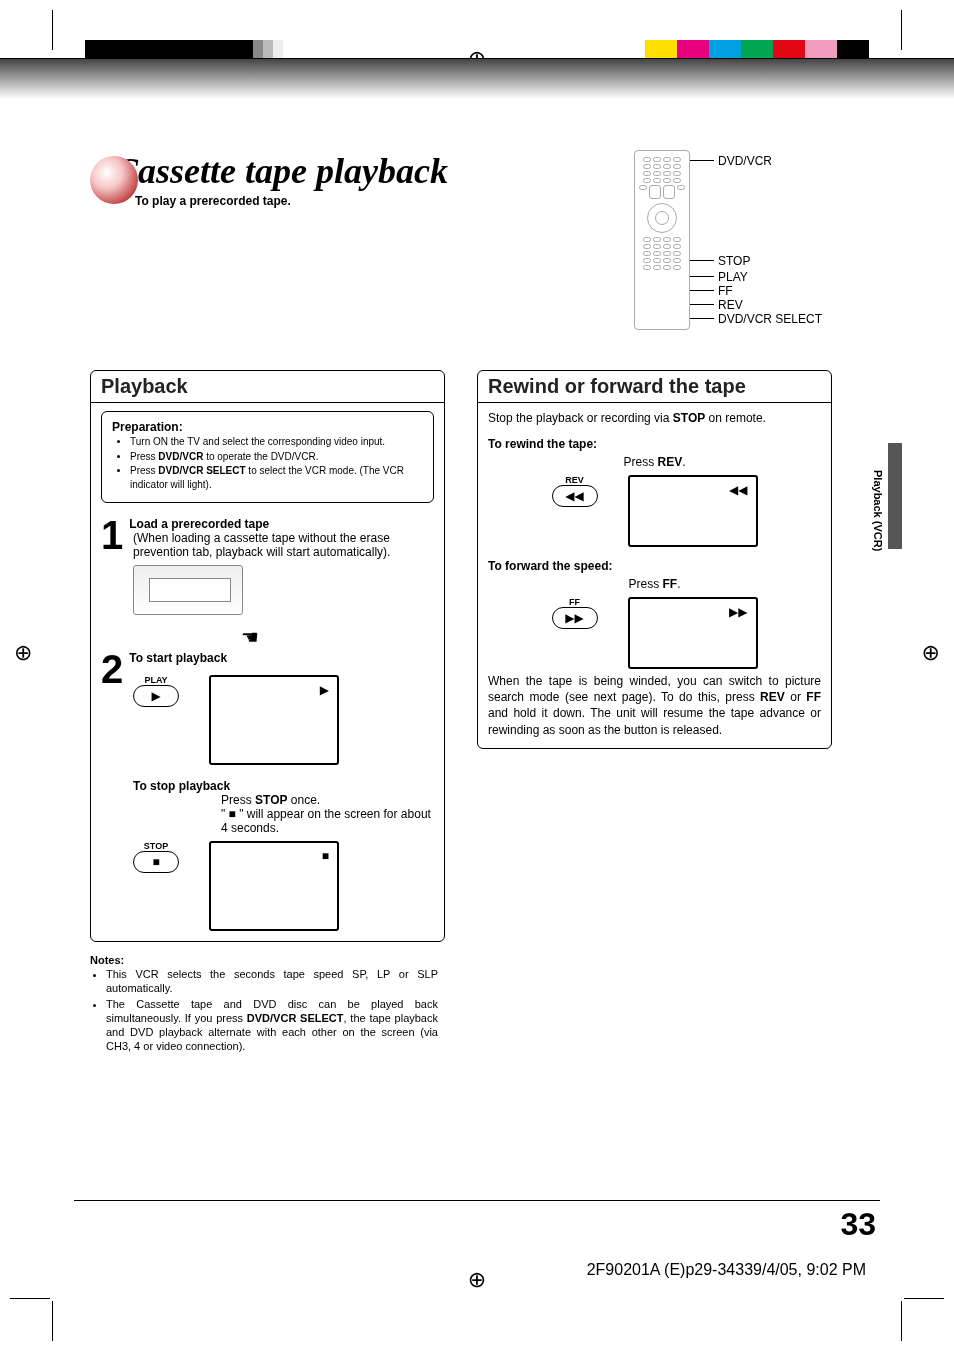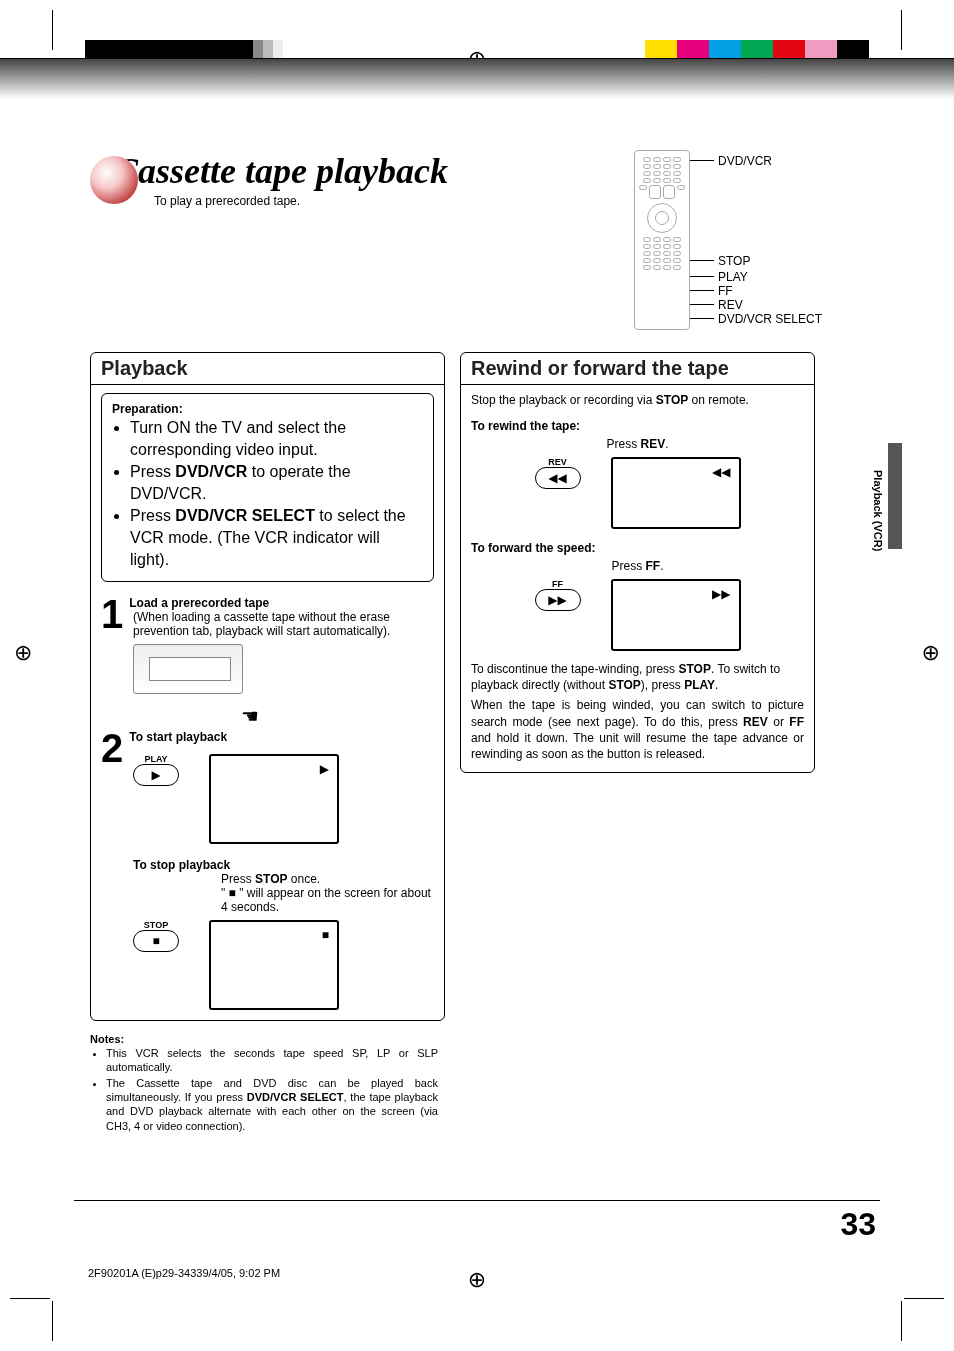--- a/index.html
+++ b/index.html
@@ -105,22 +105,23 @@
   .title-text {
     font-family: "Times New Roman", Times, serif;
     font-style: italic;
     font-size: 36px;
     font-weight: 700;
     color: #000;
     margin-left: 24px;
   }
   .subtitle {
     font-size: 12px;
-    margin-left: 64px;
+    margin-left: 45px;
     margin-top: 2px;
+    font-weight: bold;
   }
   .remote-diagram {
     position: relative;
     width: 260px;
     height: 200px;
     font-size: 12px;
   }
   .remote-body {
     width: 56px;
     height: 180px;
@@ -133,22 +134,22 @@
   .remote-body .btnrow { display:flex; gap:2px; justify-content:center; margin:2px 0;}
   .remote-body .btnrow i { width:8px;height:5px;border:1px solid #aaa;border-radius:3px;display:block;}
   .remote-body .ring { width:30px;height:30px;border:1px solid #aaa;border-radius:50%;margin:4px auto;position:relative;}
   .remote-body .ring::after{content:"";position:absolute;inset:7px;border:1px solid #aaa;border-radius:50%;}
   .callout { position: absolute; white-space: nowrap; }
   .callout .ln { position:absolute; height:1px; background:#000; }
   .callout .txt { position:absolute; }
   
   .cols {
     display: flex;
-    gap: 15px;
-    margin-top: 2px;
+    gap: 32px;
+    margin-top: 20px;
   }
   .col {
     width: 355px;
   }
   .panel {
     border: 1px solid #000;
     border-radius: 6px;
     padding: 8px 10px 10px;
   }
   .panel-title {
@@ -159,21 +160,21 @@
     margin: -8px -10px 8px;
     padding: 4px 10px 4px;
   }
   .sub-panel {
     border: 1px solid #000;
     border-radius: 6px;
     padding: 8px 10px 10px;
     font-size: 12px;
   }
   .bold { font-weight: 700; }
-  ul.bullets { list-style: disc; padding-left: 18px; font-size: 16px; }
+  ul.bullets { list-style: disc; padding-left: 18px; font-size: 10px; }
   ul.bullets li { margin: 1px 0; line-height: 1.35; }
   .bignum {
     font-size: 40px;
     font-weight: 800;
     font-family: Arial, sans-serif;
     line-height: 0.9;
     color: #000;
     float: left;
     margin-right: 6px;
   }
@@ -262,23 +263,23 @@
     right: 74px;
     bottom: 150px;
     height: 1px;
     background:#000;
   }
   .footer {
     position:absolute;
     left: 88px;
     right: 88px;
     bottom: 72px;
-    font-size: 11px;
+    font-size: 16px;
     display:flex;
-    justify-content: flex-start;
+    justify-content: flex-end;
   }
   .reg-mid-left, .reg-mid-right {
     position:absolute;
     top: 640px;
     font-size: 22px;
   }
   .reg-mid-left { left: 14px; }
   .reg-mid-right { right: 14px; }
   .reg-bottom {
     position:absolute;
@@ -521,23 +522,20 @@
           <div class="rf-row" style="justify-content:center;">
             <div style="text-align:center;">
               <div class="btn-label">FF</div>
               <div class="btn-oval">▶▶</div>
             </div>
             <div class="screen-box" style="height:72px;">
               <span class="glyph">▶▶</span>
             </div>
           </div>
 
-          <div class="small-note">
-            <span>To discontinue the tape-winding, press </span><span class="bold">STOP</span><span>. To switch to playback directly (without </span><span class="bold">STOP</span><span>), press </span><span class="bold">PLAY</span><span>.</span>
-          </div>
 
           <div class="small-note" style="margin-top:4px;text-align:justify;">
             <span>When the tape is being winded, you can switch to picture search mode (see next page). To do this, press </span><span class="bold">REV</span><span> or </span><span class="bold">FF</span><span> and hold it down. The unit will resume the tape advance or rewinding as soon as the button is released.</span>
           </div>
         </div>
       </div>
     </div>
   </div>
 
   <div class="hr-bottom"></div>

